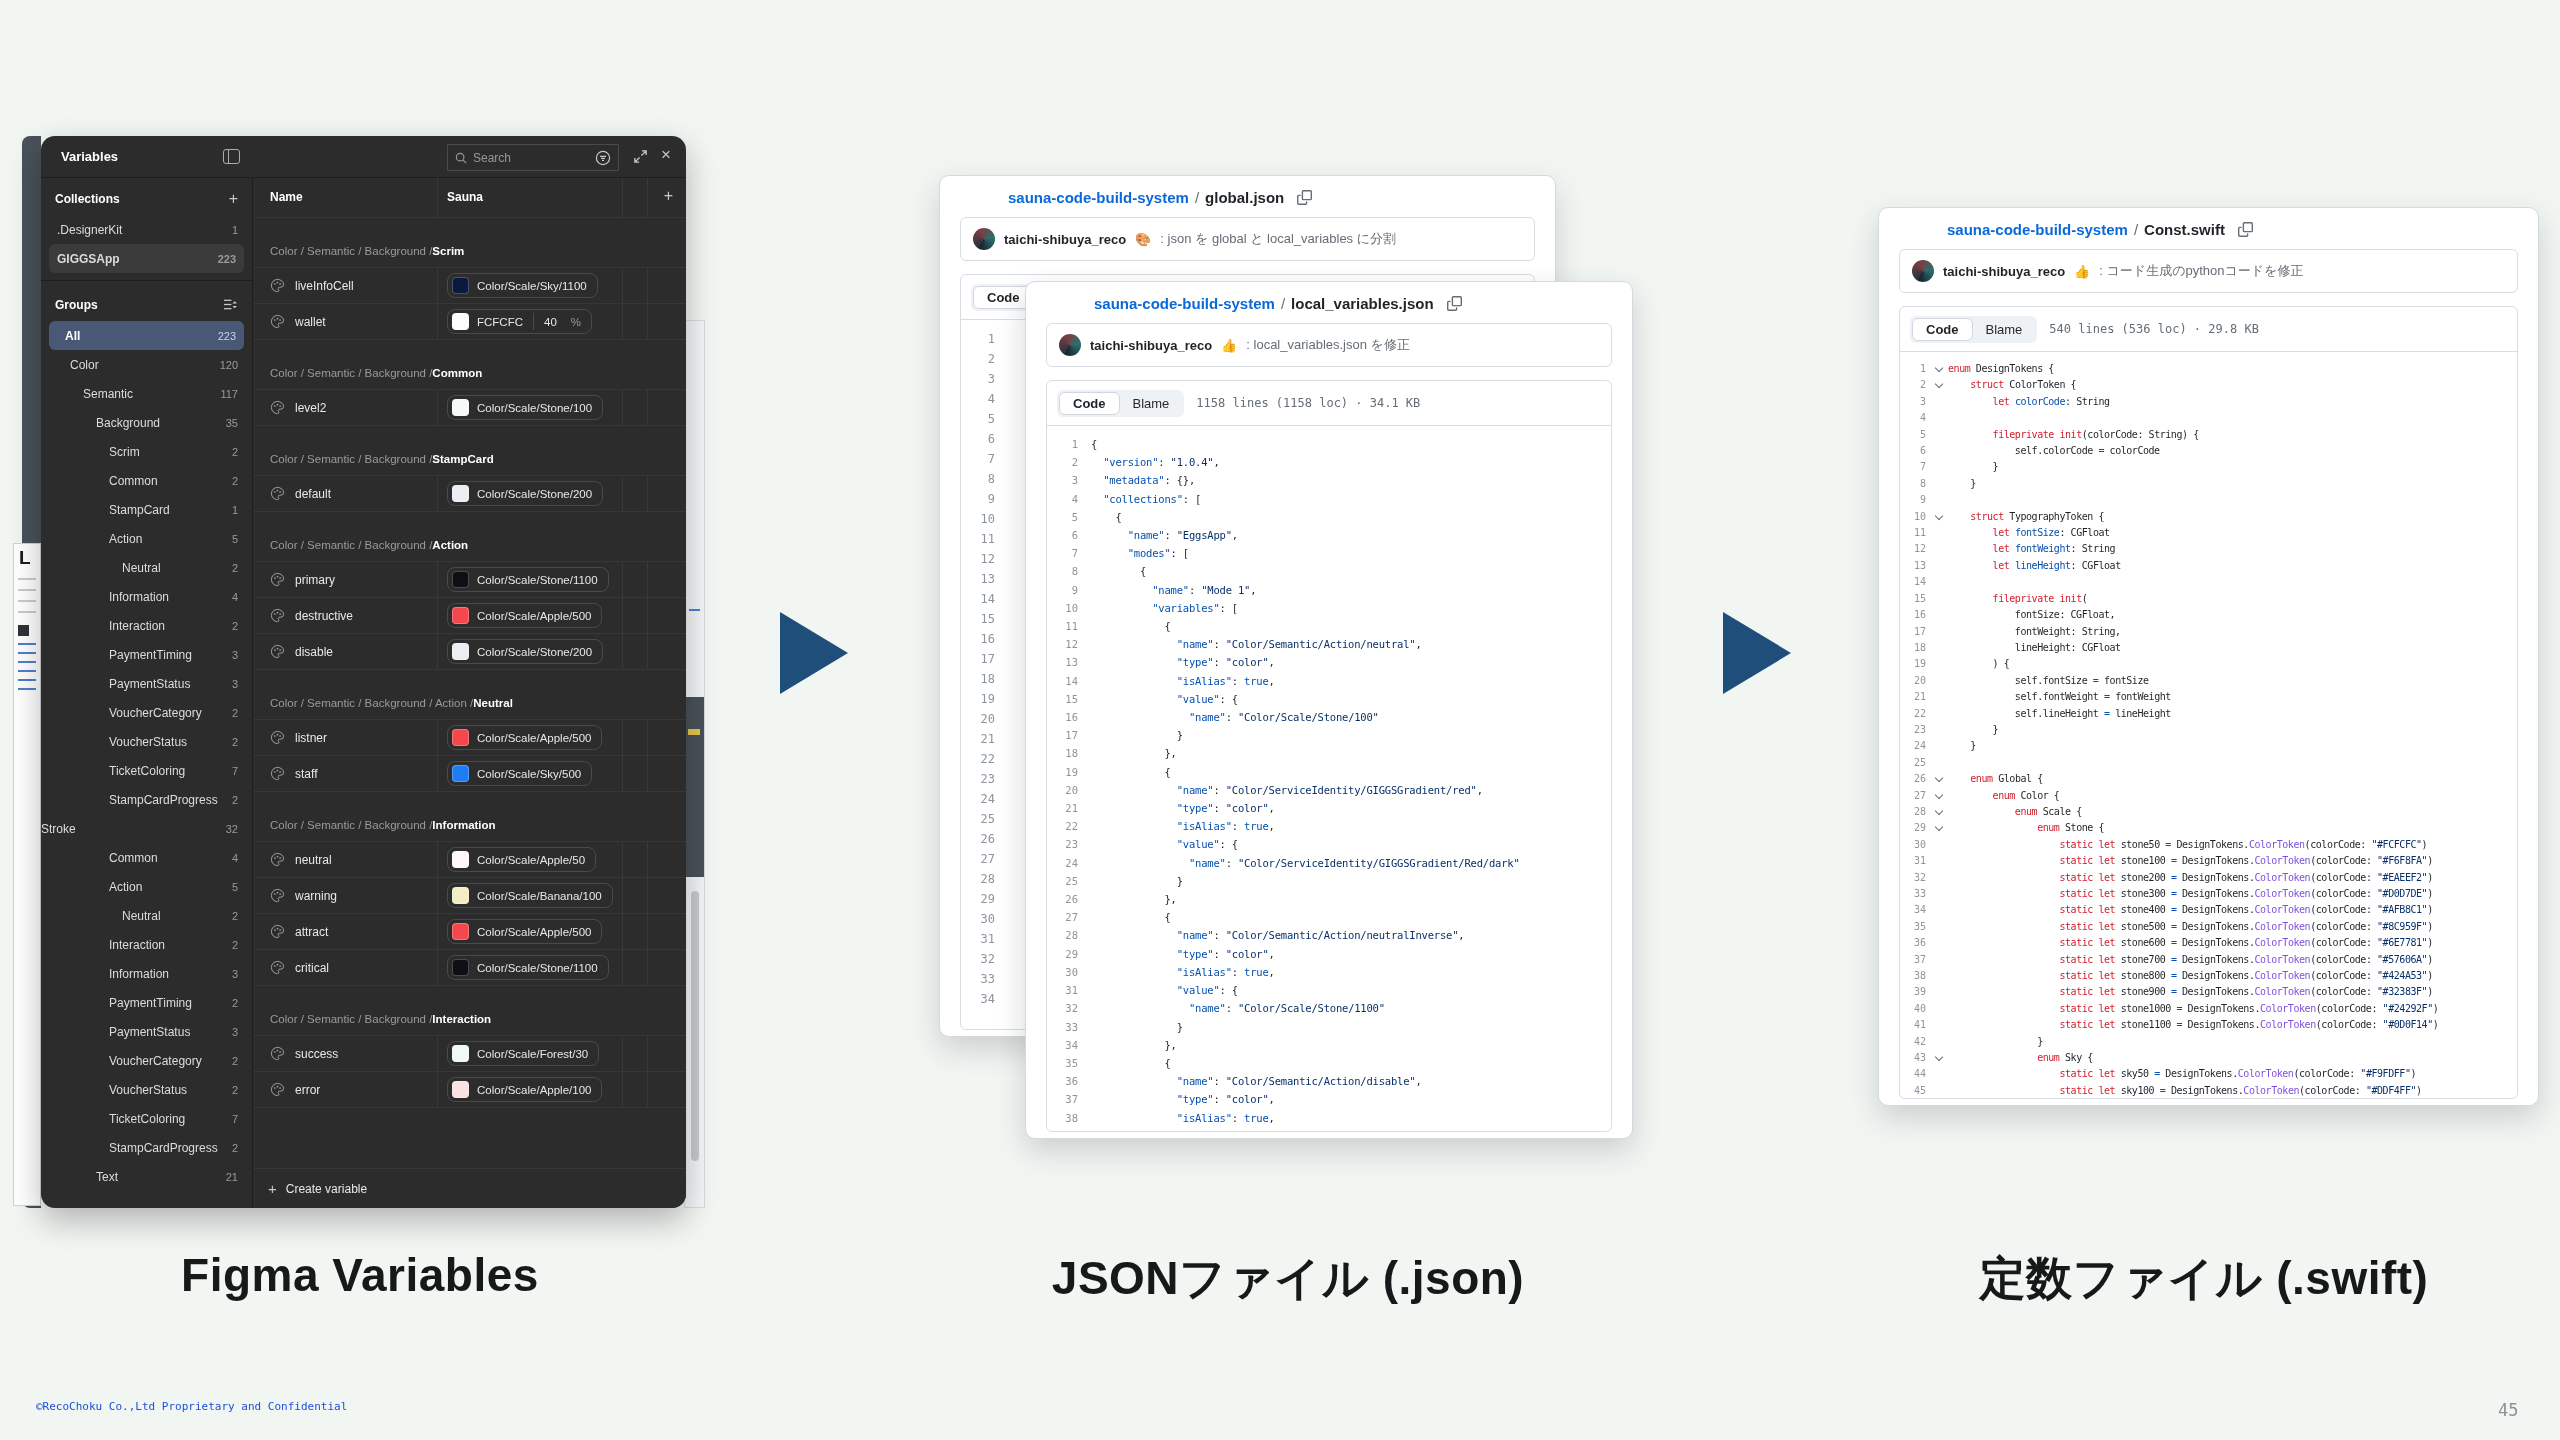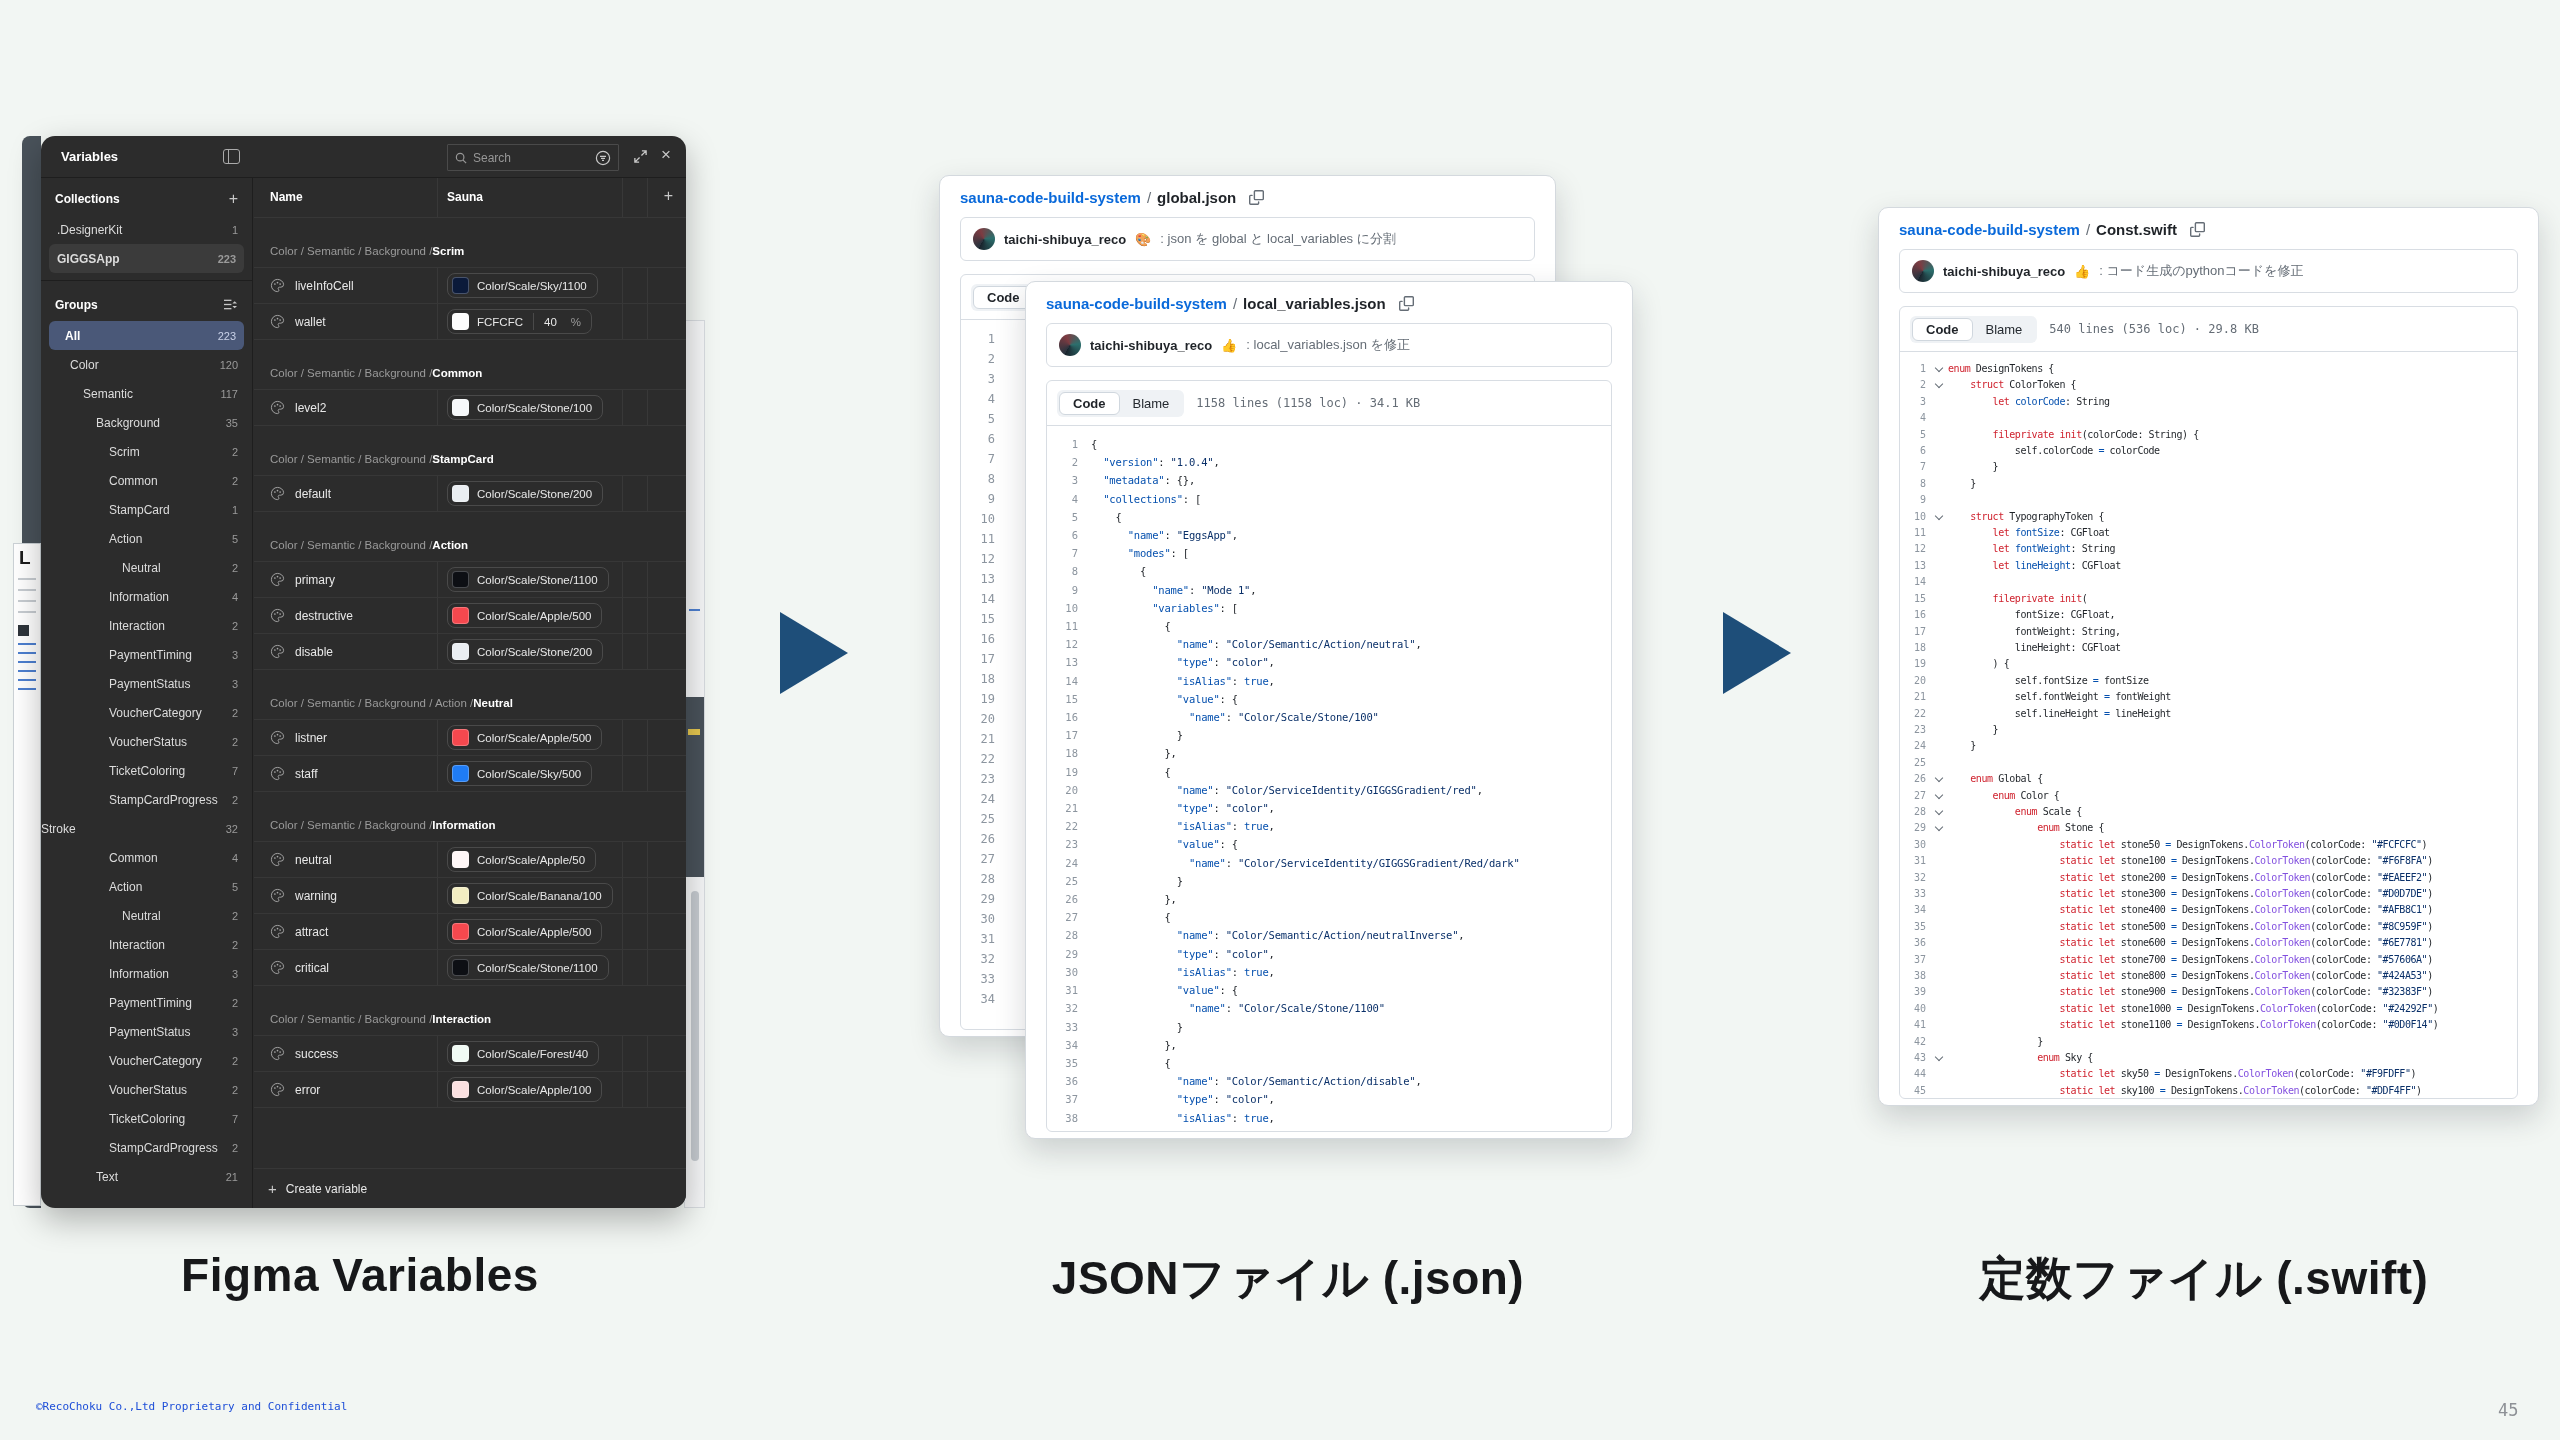--- a/index.html
+++ b/index.html
@@ -78,21 +78,21 @@
               padding-left:14px; font-size:12px; color:#E8E8E8; }
   .fg-tfoot .plus { font-size:15px; color:#C8C8C8; }
 
   
   .gh { position:absolute; display:flex; flex-direction:column; background:#fff;
         border:1px solid #D4D9DE; border-radius:10px; box-shadow:0 12px 30px rgba(25,35,45,.18);
         overflow:hidden; color:#1F2328; }
   .gh-back  { left:939px;  top:175px; width:617px; height:862px; }
   .gh-front { left:1025px; top:281px; width:608px; height:858px; }
   .gh-right { left:1878px; top:207px; width:661px; height:899px; }
-  .gh-crumb { padding:13px 20px 9px; font-size:15px; display:flex; align-items:center; gap:6px; flex:0 0 auto; }
+  .gh-crumb { padding:13px 20px 9px; font-size:15px; display:flex; align-items:center; gap:6px; flex:0 0 auto;margin-left:48px; }
   .crumb-repo { color:#0969DA; font-weight:700; }
   .crumb-sep  { color:#656D76; }
   .crumb-file { font-weight:700; }
   .copy-icon { margin-left:7px; display:inline-flex; }
   .gh-commit { margin:2px 20px 0; border:1px solid #D8DDE3; border-radius:6px; height:44px;
                display:flex; align-items:center; gap:9px; padding:0 12px; flex:0 0 auto; }
   .avatar { width:22px; height:22px; border-radius:50%; flex:0 0 22px;
             background:conic-gradient(from 210deg,#27333e,#7e3b41 35%,#2c6f6d 65%,#19222b); }
   .cname { font-size:13px; font-weight:700; }
   .emoji { font-size:13px; }
@@ -588,21 +588,21 @@
               <svg width="15" height="15" viewBox="0 0 16 16" fill="none">
                 <path d="M8 1.5a6.5 6.5 0 1 0 0 13c.9 0 1.5-.6 1.5-1.4 0-.4-.2-.7-.4-1-.2-.3-.4-.6-.4-1 0-.7.6-1.3 1.4-1.3h1.4a3 3 0 0 0 3-3C14.3 4 11.4 1.5 8 1.5Z" stroke="#A8A8A8"></path>
                 <circle cx="5.2" cy="6.4" r=".9" fill="#A8A8A8"></circle>
                 <circle cx="8" cy="4.9" r=".9" fill="#A8A8A8"></circle>
                 <circle cx="10.8" cy="6.4" r=".9" fill="#A8A8A8"></circle>
               </svg>
             </span>
             <span class="rname">success</span>
             <span class="chip">
               <span class="sw" style="background: rgb(240, 250, 244);"></span>
-              <span class="cl2">Color/Scale/Forest/40</span>
+              <span class="cl2">Color/Scale/Forest/30</span>
             </span>
           </div>
           <div class="fg-row collines">
             <span class="fg-icon">
               <svg width="15" height="15" viewBox="0 0 16 16" fill="none">
                 <path d="M8 1.5a6.5 6.5 0 1 0 0 13c.9 0 1.5-.6 1.5-1.4 0-.4-.2-.7-.4-1-.2-.3-.4-.6-.4-1 0-.7.6-1.3 1.4-1.3h1.4a3 3 0 0 0 3-3C14.3 4 11.4 1.5 8 1.5Z" stroke="#A8A8A8"></path>
                 <circle cx="5.2" cy="6.4" r=".9" fill="#A8A8A8"></circle>
                 <circle cx="8" cy="4.9" r=".9" fill="#A8A8A8"></circle>
                 <circle cx="10.8" cy="6.4" r=".9" fill="#A8A8A8"></circle>
               </svg>

